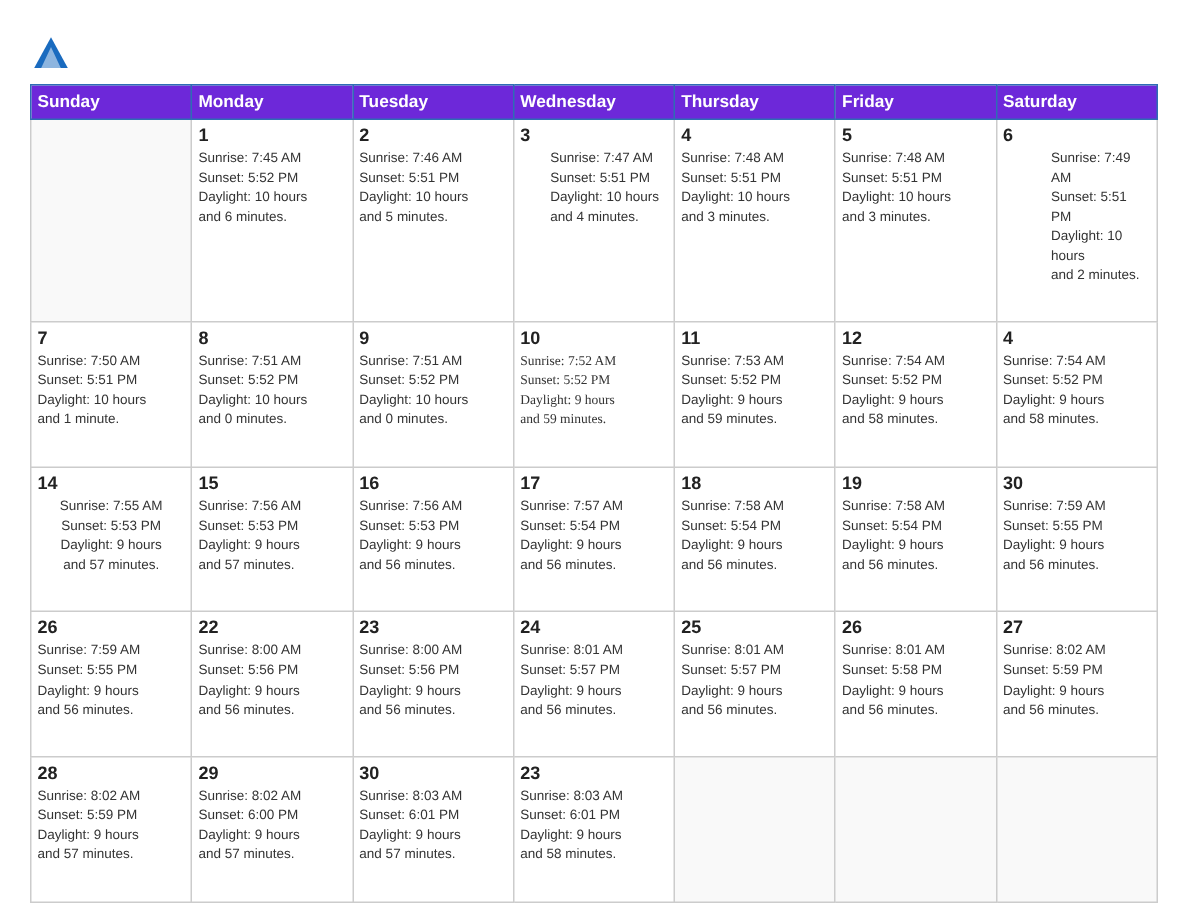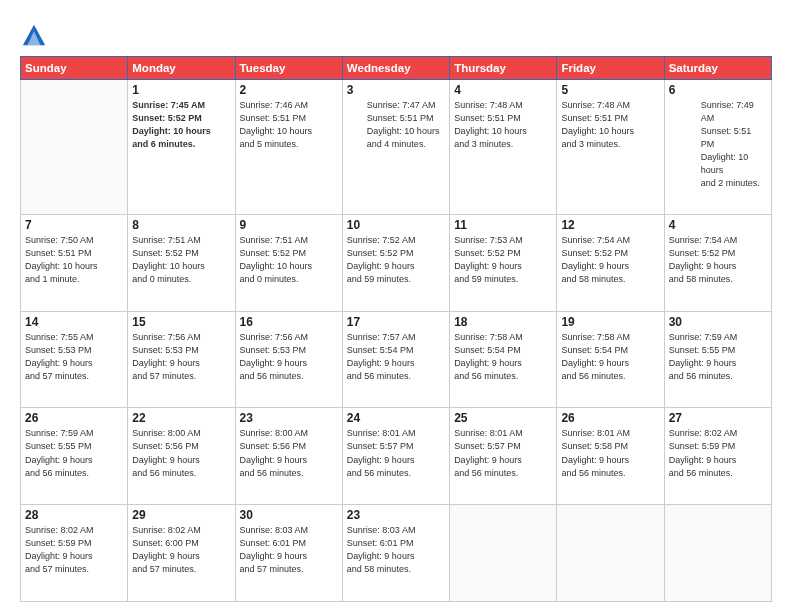--- a/index.html
+++ b/index.html
@@ -54,21 +54,21 @@
     .location-title {
       font-size: 15px;
       color: #444;
     }
     .calendar {
       width: 100%;
       border-collapse: collapse;
       flex: 1;
     }
     .calendar th {
-      background: #ef4444;
+      background: #6d28d9;
       color: #fff;
       font-size: 11.5px;
       font-weight: bold;
       padding: 5px 4px;
       text-align: left;
       border: 1px solid #2e6db4;
     }
     .calendar td {
       border: 1px solid #ccc;
       vertical-align: top;
@@ -125,21 +125,21 @@
           <th>Thursday</th>
           <th>Friday</th>
           <th>Saturday</th>
         </tr>
     </thead>
     <tbody id="calendar-body">
     <tr>
           <td class="empty"></td>
           <td>
             <span class="day-num">1</span>
-            <div class="day-info" style="white-space: pre-line; font-weight: bold;">Sunrise: 7:45 AM
+            <div class="day-info" style="white-space: pre-line;">Sunrise: 7:45 AM
 Sunset: 5:52 PM
 Daylight: 10 hours
 and 6 minutes.</div>
           </td>
           <td>
             <span class="day-num">2</span>
             <div class="day-info" style="white-space: pre-line;">Sunrise: 7:46 AM
 Sunset: 5:51 PM
 Daylight: 10 hours
 and 5 minutes.</div>
@@ -190,21 +190,21 @@
           </td>
           <td>
             <span class="day-num">9</span>
             <div class="day-info" style="white-space: pre-line;">Sunrise: 7:51 AM
 Sunset: 5:52 PM
 Daylight: 10 hours
 and 0 minutes.</div>
           </td>
           <td>
             <span class="day-num">10</span>
-            <div class="day-info" style="white-space: pre-line;">Sunrise: 7:52 AM
+            <div class="day-info" style="white-space: pre-line; font-family: Liberation Serif, serif;">Sunrise: 7:52 AM
 Sunset: 5:52 PM
 Daylight: 9 hours
 and 59 minutes.</div>
           </td>
           <td>
             <span class="day-num">11</span>
             <div class="day-info" style="white-space: pre-line;">Sunrise: 7:53 AM
 Sunset: 5:52 PM
 Daylight: 9 hours
 and 59 minutes.</div>
@@ -220,21 +220,21 @@
             <span class="day-num">4</span>
             <div class="day-info" style="white-space: pre-line;">Sunrise: 7:54 AM
 Sunset: 5:52 PM
 Daylight: 9 hours
 and 58 minutes.</div>
           </td>
         </tr>
         <tr>
           <td>
             <span class="day-num">14</span>
-            <div class="day-info" style="white-space: pre-line;">Sunrise: 7:55 AM
+            <div class="day-info" style="white-space: pre-line; text-align: center;">Sunrise: 7:55 AM
 Sunset: 5:53 PM
 Daylight: 9 hours
 and 57 minutes.</div>
           </td>
           <td>
             <span class="day-num">15</span>
             <div class="day-info" style="white-space: pre-line;">Sunrise: 7:56 AM
 Sunset: 5:53 PM
 Daylight: 9 hours
 and 57 minutes.</div>

